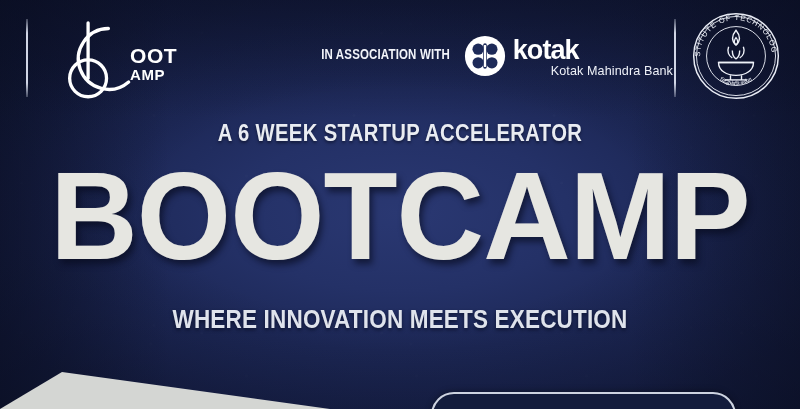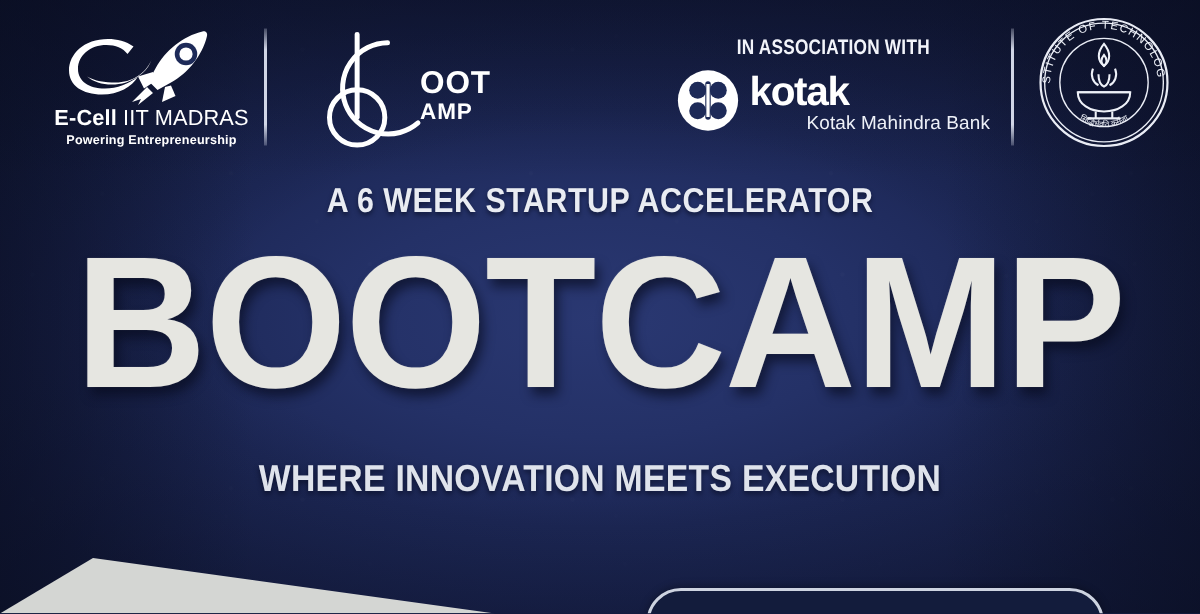--- a/index.html
+++ b/index.html
@@ -82,21 +82,21 @@
   .ecell-tag{
     font-size:8.4px; font-weight:bold; color:#ffffff;
     letter-spacing:.15px; margin-top:3px; white-space:nowrap; line-height:1;
   }
 
   
   .bclogo{ display:flex; align-items:center; margin-left:14px; }
   .bclogo svg{ display:block; }
 
   
-  .assoc{ display:flex; flex-direction:column; align-items:center; margin-right:14px; }
+  .assoc{ display:flex; flex-direction:row; align-items:center; margin-right:1px; }
   .assoc-label{
     font-size:14px; font-weight:bold; color:#f2f4fa;
     letter-spacing:.2px; transform:scaleX(.82); transform-origin:center;
     white-space:nowrap; margin-bottom:7px;
   }
   .kotak{ display:flex; align-items:center; gap:7px; }
   .kotak-word{
     font-size:27px; font-weight:bold; color:#ffffff;
     letter-spacing:-.9px; line-height:.92;
   }
@@ -151,47 +151,20 @@
   <div class="bg-texture"></div>
   <div class="bg-dark-left"></div>
   <div class="bg-dark-right"></div>
   <div class="bg-dark-top"></div>
   <div class="bg-vignette"></div>
 
   <div class="header">
 
     <div class="hdr-left">
 
-      <div class="ecell">
-        <span class="ecell-mark">
-          <svg viewBox="0 0 118 52" width="118" height="52" fill="none">
-
-            <path d="M30 8 C14 8 4 18 4 29 C4 39 13 45 26 45 C37 45 46 40 50 33
-                     C44 38 36 41 28 41 C17 41 10 36 10 28 C10 19 18 12 29 12
-                     C35 12 40 14 43 18 L47 13 C42 9.5 36 8 30 8 Z" fill="#ffffff"></path>
-            <path d="M16 33 C22 38 32 40 42 37 C51 34 57 28 59 22
-                     C55 31 46 37 35 37 C28 37 21 36 16 33 Z" fill="#ffffff"></path>
-
-            <path d="M93 3 C80 6 68 16 62 27 L57 36 L63 42 L72 37 C83 31 93 19 96 6
-                     C96.5 4 95 2.5 93 3 Z" fill="#ffffff"></path>
-            <circle cx="82" cy="18" r="7.5" fill="#1d2a58"></circle>
-            <circle cx="82" cy="18" r="4.4" fill="#ffffff"></circle>
-
-            <path d="M60 30 L50 33 L54 41 L60 37 Z" fill="#ffffff"></path>
-            <path d="M68 40 L66 50 L75 46 L72 39 Z" fill="#ffffff"></path>
-
-            <path d="M56 40 L46 50 L52 48 L50 52 L60 44 Z" fill="#ffffff"></path>
-          </svg>
-        </span>
-        <div class="ecell-name">
-          <b>E-Cell</b>
-          <span>IIT MADRAS</span>
-        </div>
-        <div class="ecell-tag">Powering Entrepreneurship</div>
-      </div>
 
       <div class="divider"></div>
 
       <div class="bclogo">
         <span>
           <svg viewBox="0 0 128 96" width="118" height="90" fill="none" stroke="#ffffff" stroke-width="3.6" stroke-linecap="round">
 
             <path d="M72 16 A33 33 0 1 0 94 74"></path>
 
             <path d="M50 50 A20 20 0 1 0 70 70 A20 20 0 0 0 50 50 Z"></path>

